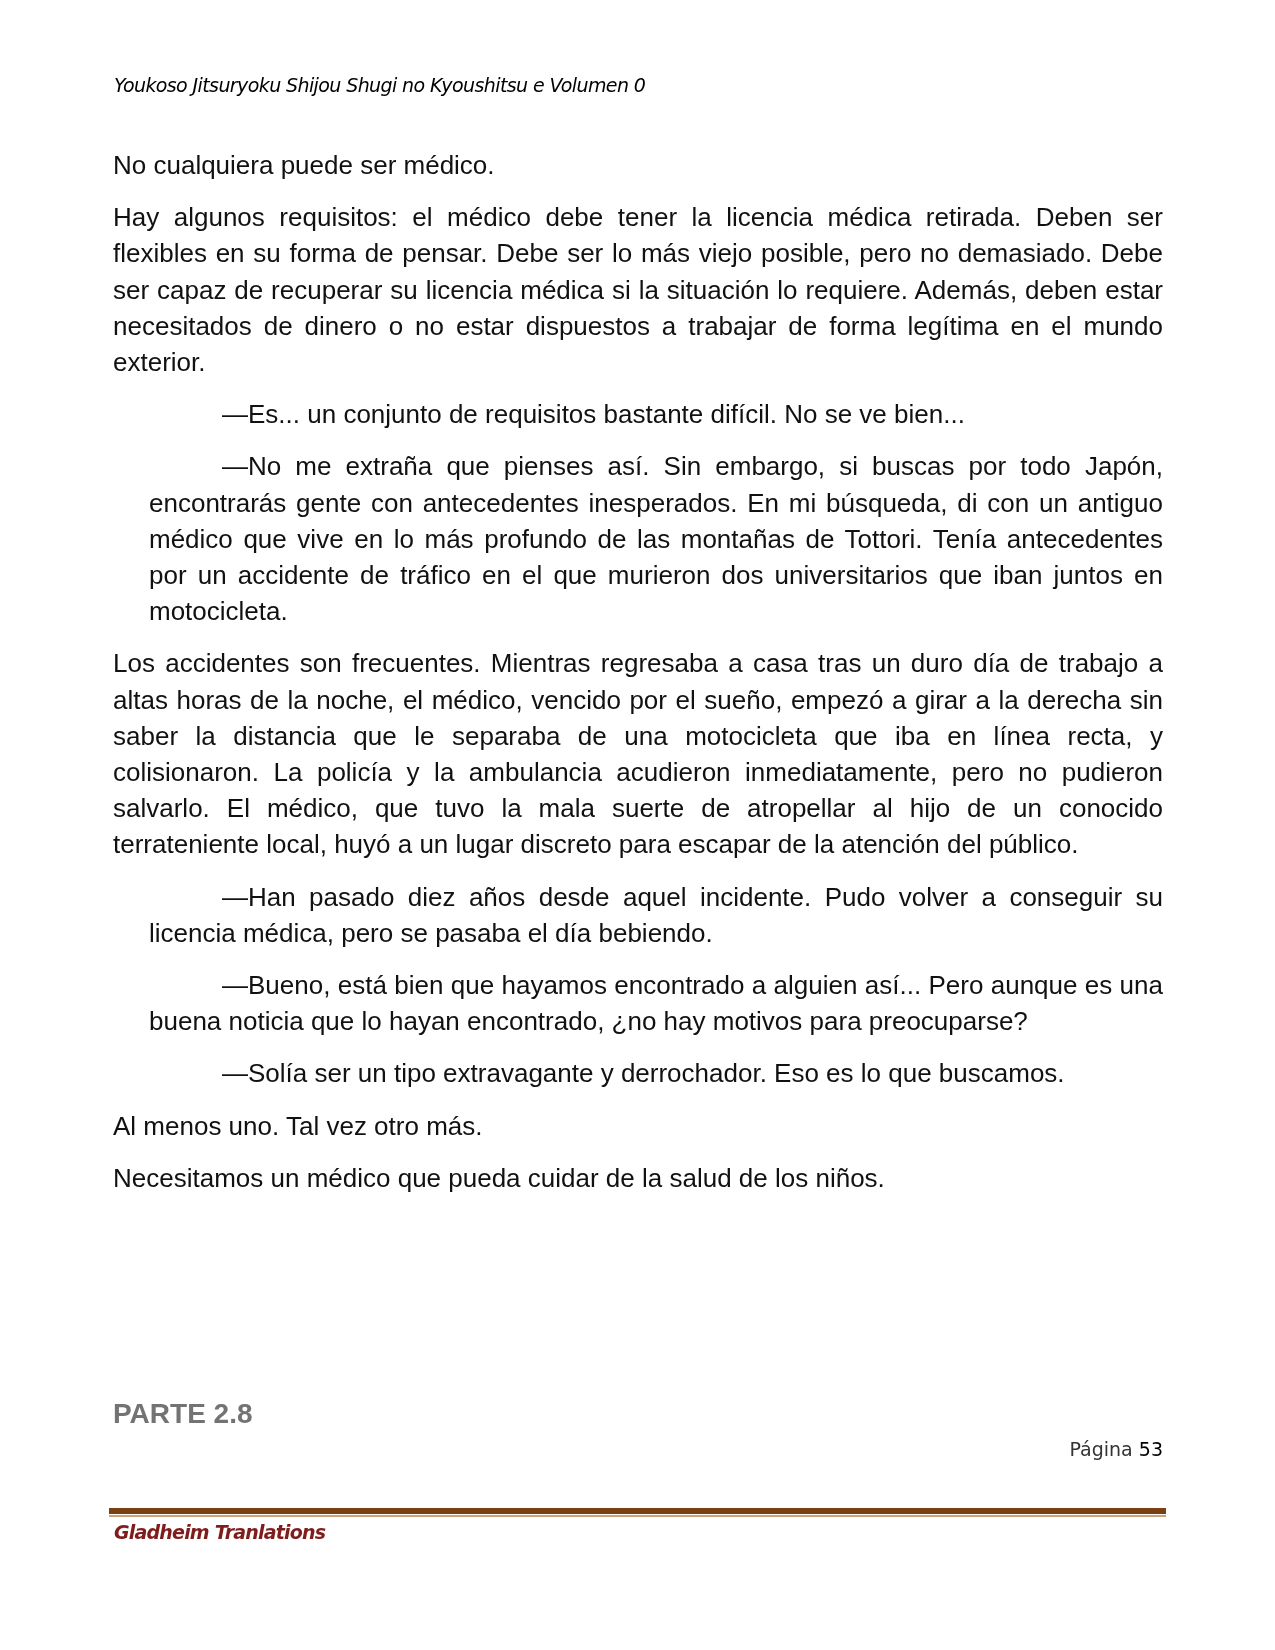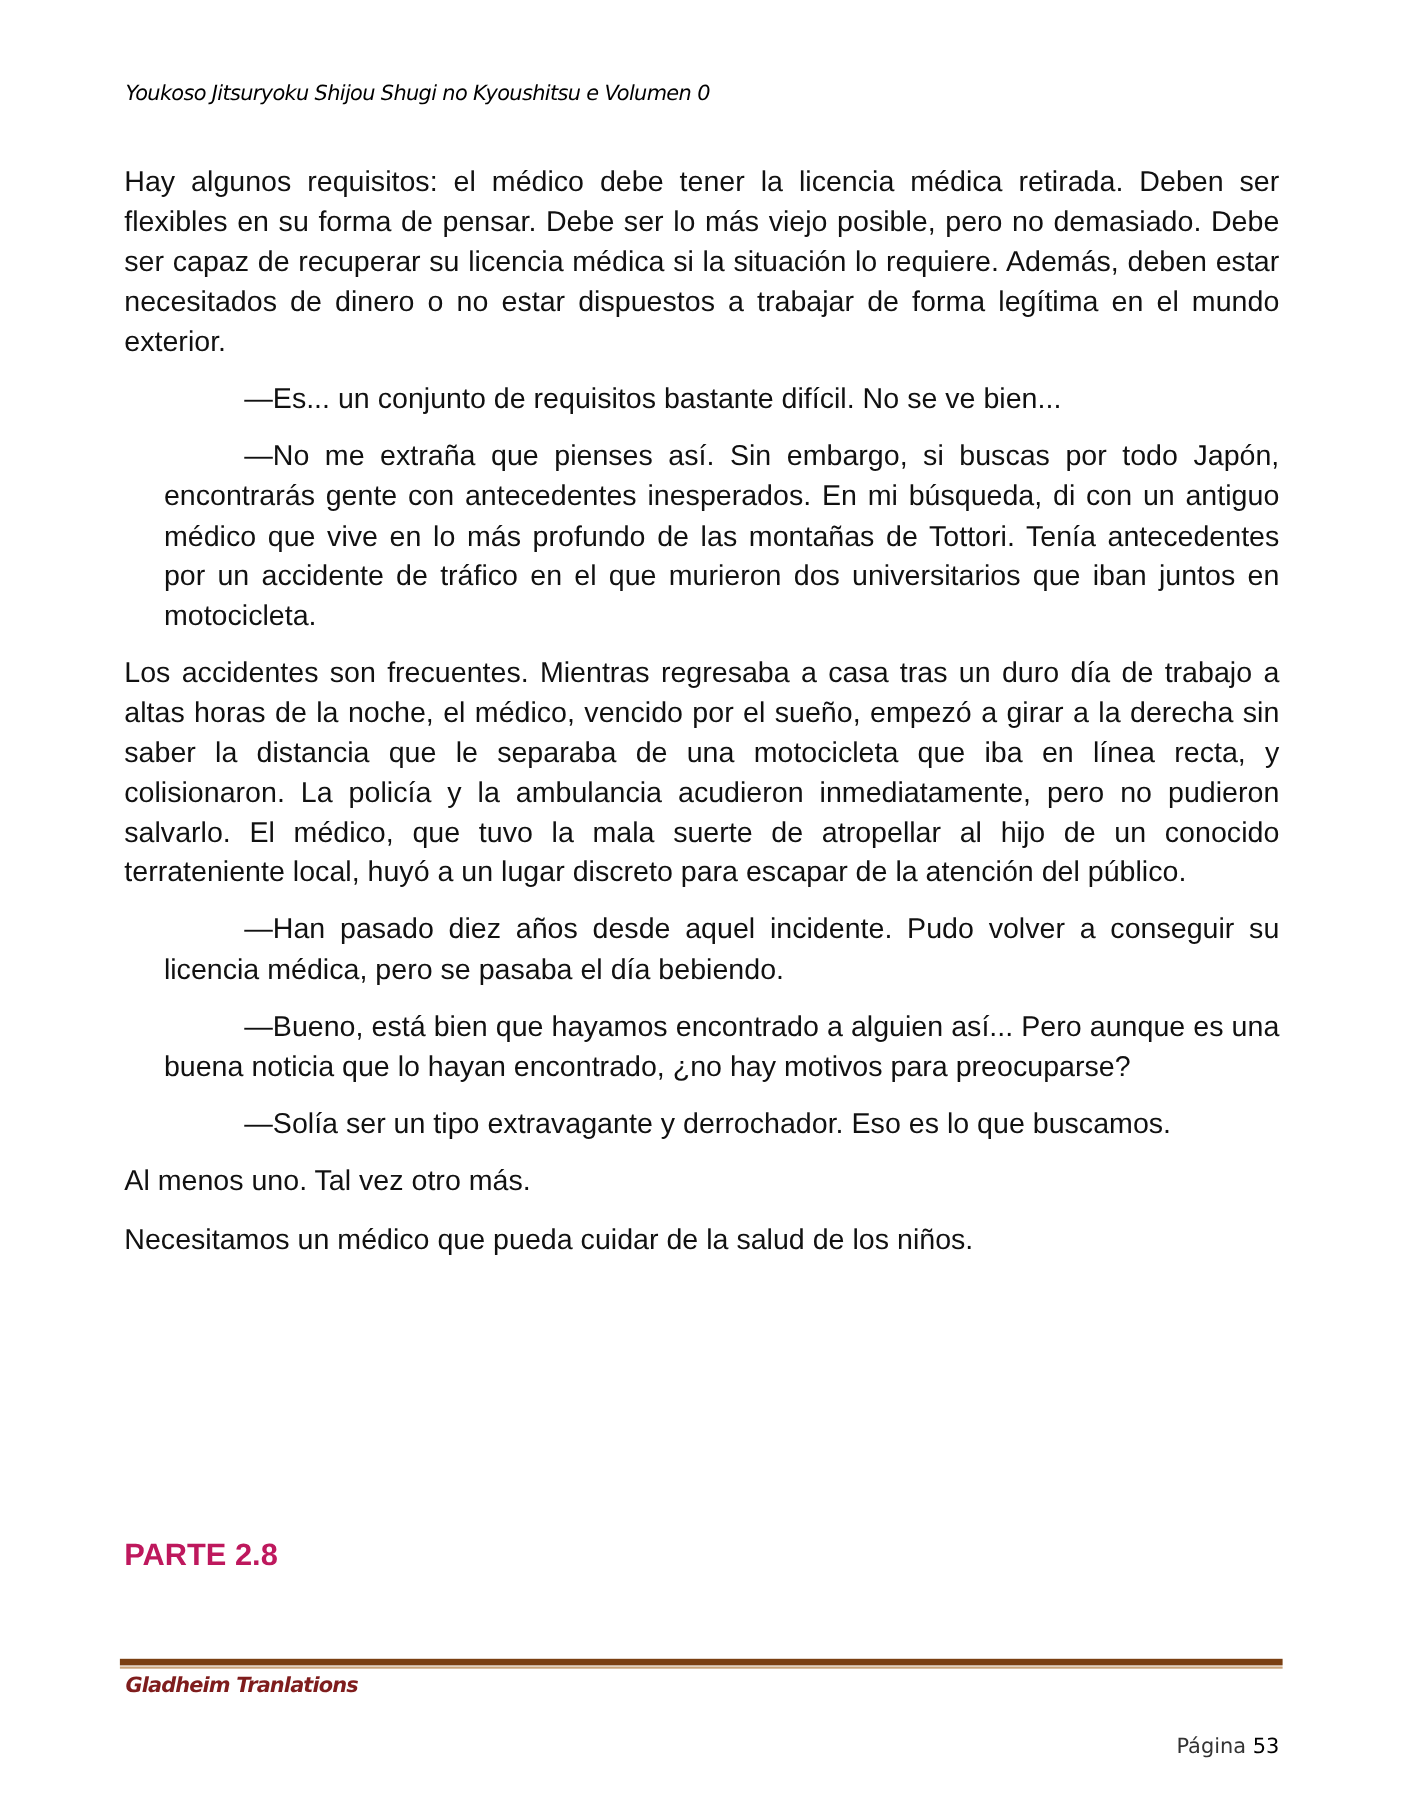--- a/index.html
+++ b/index.html
@@ -13,44 +13,45 @@
     font-size: 19px; letter-spacing: -0.6px; color: #000;
   }
   .content {
     position: absolute; left: 113px; top: 147px; width: 1050px;
     font-size: 26px; line-height: 36.2px;
   }
   .content p { margin: 0 0 16px 0; text-align: justify; }
   .content p.dlg { text-indent: 73px; margin-left: 36px; }
   .section-title {
     position: absolute; left: 113px; top: 1398px;
-    font-size: 28px; font-weight: bold; color: #be185d;
+    font-size: 28px; font-weight: bold; color: #737373;
   }
   .footer-rule {
     position: absolute; left: 109px; top: 1508px; width: 1057px; height: 9px;
   }
   .footer-rule .thick { height: 6px; background: #7a3f12; }
   .footer-rule .thin { height: 2px; margin-top: 1px; background: #c9a37a; }
   .footer-left {
     position: absolute; left: 114px; top: 1521px;
     font-family: "DejaVu Sans", sans-serif; font-weight: bold; font-style: italic;
     font-size: 19px; letter-spacing: -0.8px; color: #7f1d1d;
   }
   .footer-right {
-    position: absolute; right: 112px; top: 1577px;
+    position: absolute; right: 112px; top: 1438px;
     font-family: "DejaVu Sans", sans-serif; font-size: 19px; color: #333;
   }
   .footer-right .num { color: #000; }
 </style>
 </head>
 <body>
 
 <div class="header">Youkoso Jitsuryoku Shijou Shugi no Kyoushitsu e  Volumen 0</div>
 
 <div class="content">
+  <p>No cualquiera puede ser médico.</p>
   <p>Hay algunos requisitos: el médico debe tener la licencia médica retirada. Deben ser flexibles en su forma de pensar. Debe ser lo más viejo posible, pero no demasiado. Debe ser capaz de recuperar su licencia médica si la situación lo requiere. Además, deben estar necesitados de dinero o no estar dispuestos a trabajar de forma legítima en el mundo exterior.</p>
   <p class="dlg">—Es... un conjunto de requisitos bastante difícil. No se ve bien...</p>
   <p class="dlg">—No me extraña que pienses así. Sin embargo, si buscas por todo Japón, encontrarás gente con antecedentes inesperados. En mi búsqueda, di con un antiguo médico que vive en lo más profundo de las montañas de Tottori. Tenía antecedentes por un accidente de tráfico en el que murieron dos universitarios que iban juntos en motocicleta.</p>
   <p>Los accidentes son frecuentes. Mientras regresaba a casa tras un duro día de trabajo a altas horas de la noche, el médico, vencido por el sueño, empezó a girar a la derecha sin saber la distancia que le separaba de una motocicleta que iba en línea recta, y colisionaron. La policía y la ambulancia acudieron inmediatamente, pero no pudieron salvarlo. El médico, que tuvo la mala suerte de atropellar al hijo de un conocido terrateniente local, huyó a un lugar discreto para escapar de la atención del público.</p>
   <p class="dlg">—Han pasado diez años desde aquel incidente. Pudo volver a conseguir su licencia médica, pero se pasaba el día bebiendo.</p>
   <p class="dlg">—Bueno, está bien que hayamos encontrado a alguien así... Pero aunque es una buena noticia que lo hayan encontrado, ¿no hay motivos para preocuparse?</p>
   <p class="dlg">—Solía ser un tipo extravagante y derrochador. Eso es lo que buscamos.</p>
   <p>Al menos uno. Tal vez otro más.</p>
   <p>Necesitamos un médico que pueda cuidar de la salud de los niños.</p>
 </div>

